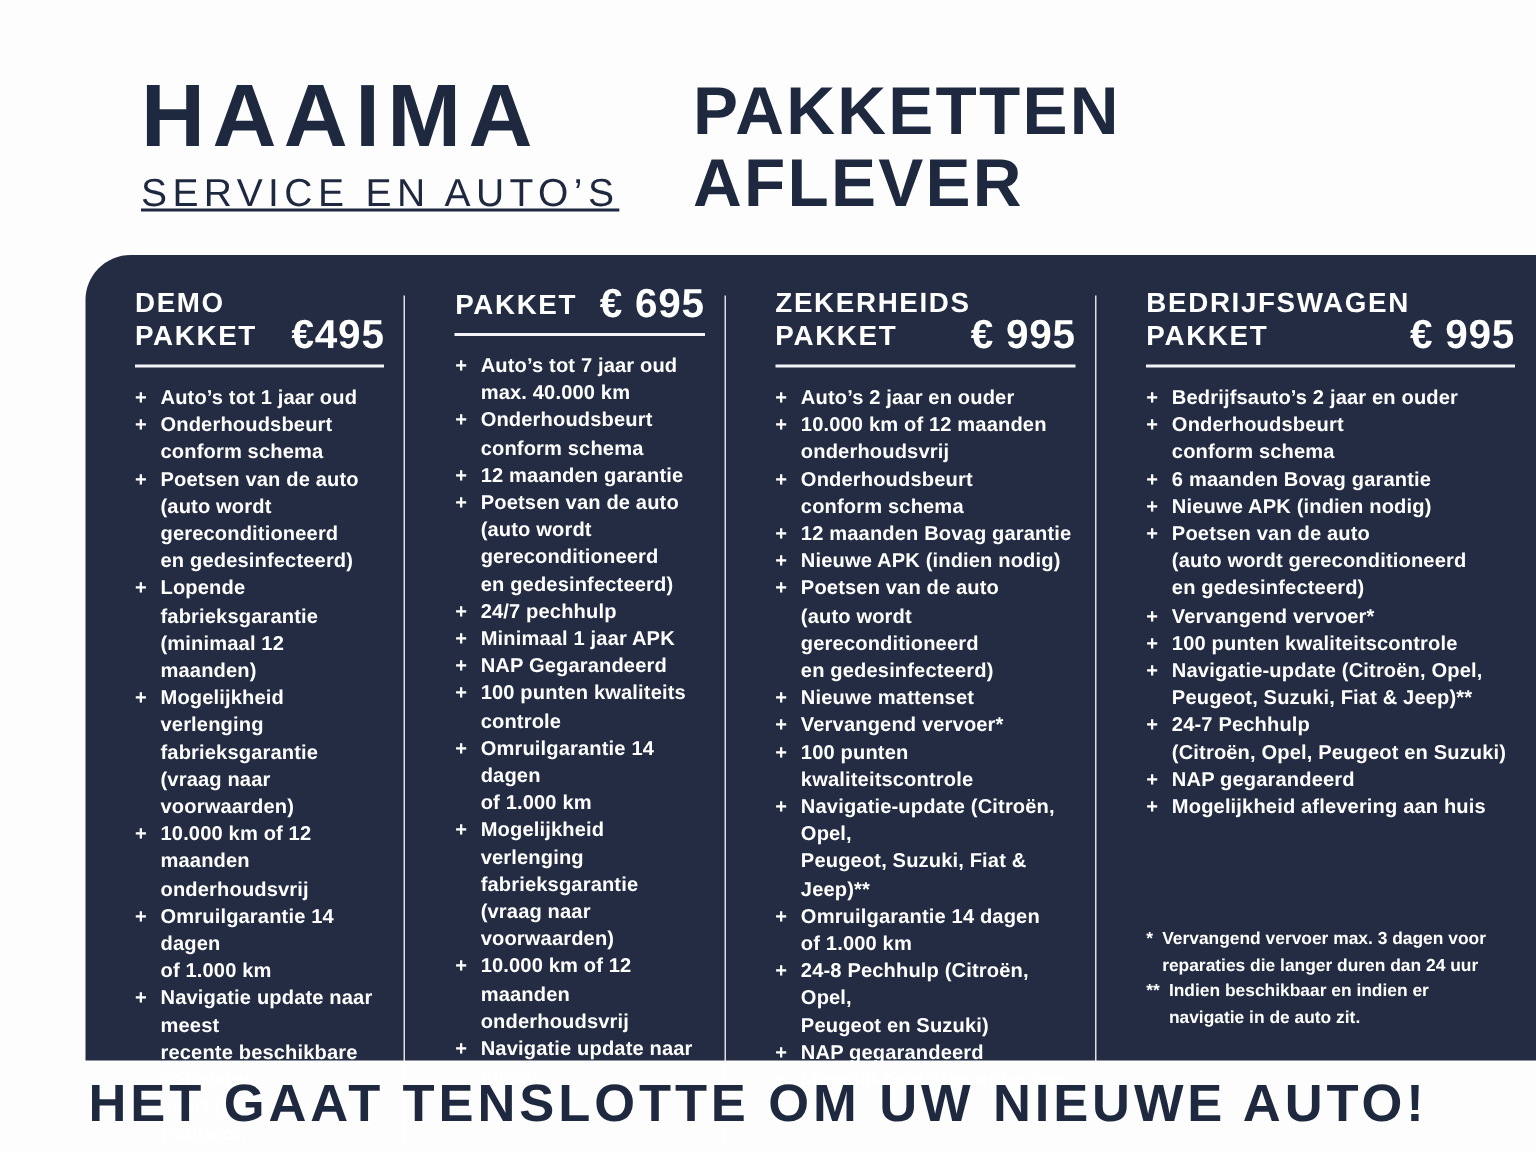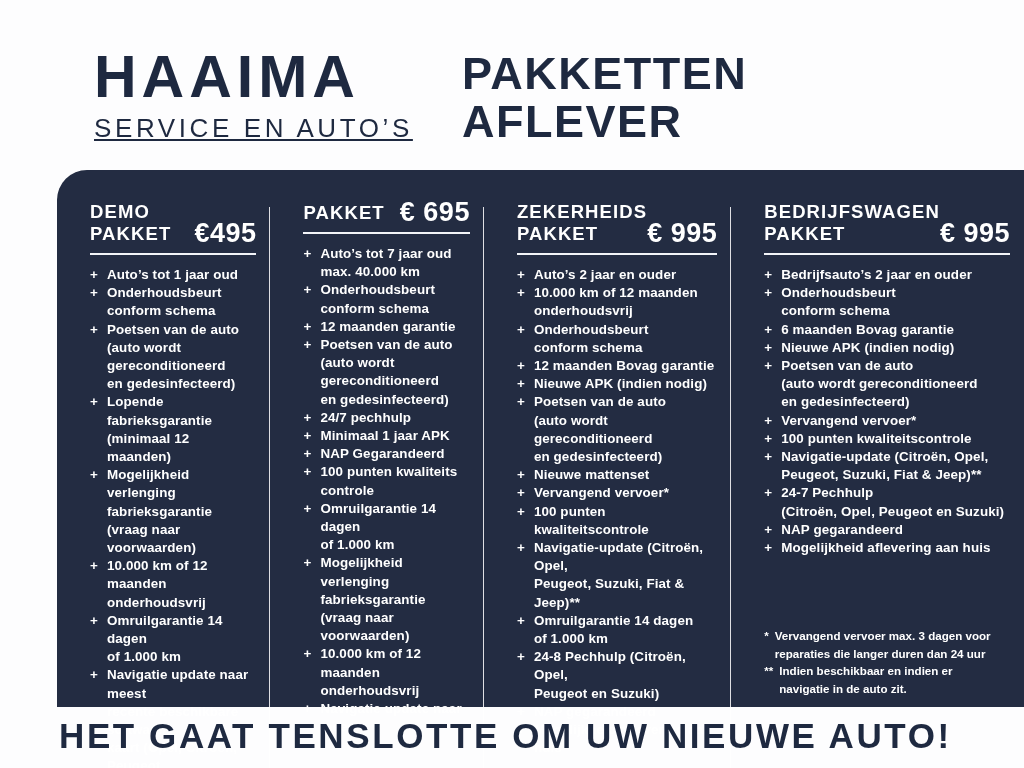--- a/index.html
+++ b/index.html
@@ -35,21 +35,21 @@
     line-height:48px;color:var(--navy-text);
   }
   .page-title span{display:block;}
 
   
   .panel{
     position:absolute;left:57px;top:170px;right:0;height:537px;
     background:var(--navy-panel);
     border-radius:30px 0 0 0;
     display:grid;grid-template-columns:1fr 1fr 1fr 1fr;
-    padding-top:31px;
+    padding-top:21px;
     color:var(--panel-fg);
   }
   .package{position:relative;padding:0 14px 0 33px;}
   .package:not(:last-child)::after{
     content:"";position:absolute;right:0;top:6px;bottom:18px;width:1px;
     background:rgba(255,255,255,.85);
   }
   .pkg-header{display:flex;justify-content:space-between;align-items:flex-end;}
   .pkg-name{font-size:18.5px;font-weight:700;letter-spacing:1.1px;line-height:22px;}
   .pkg-name span{display:block;}

